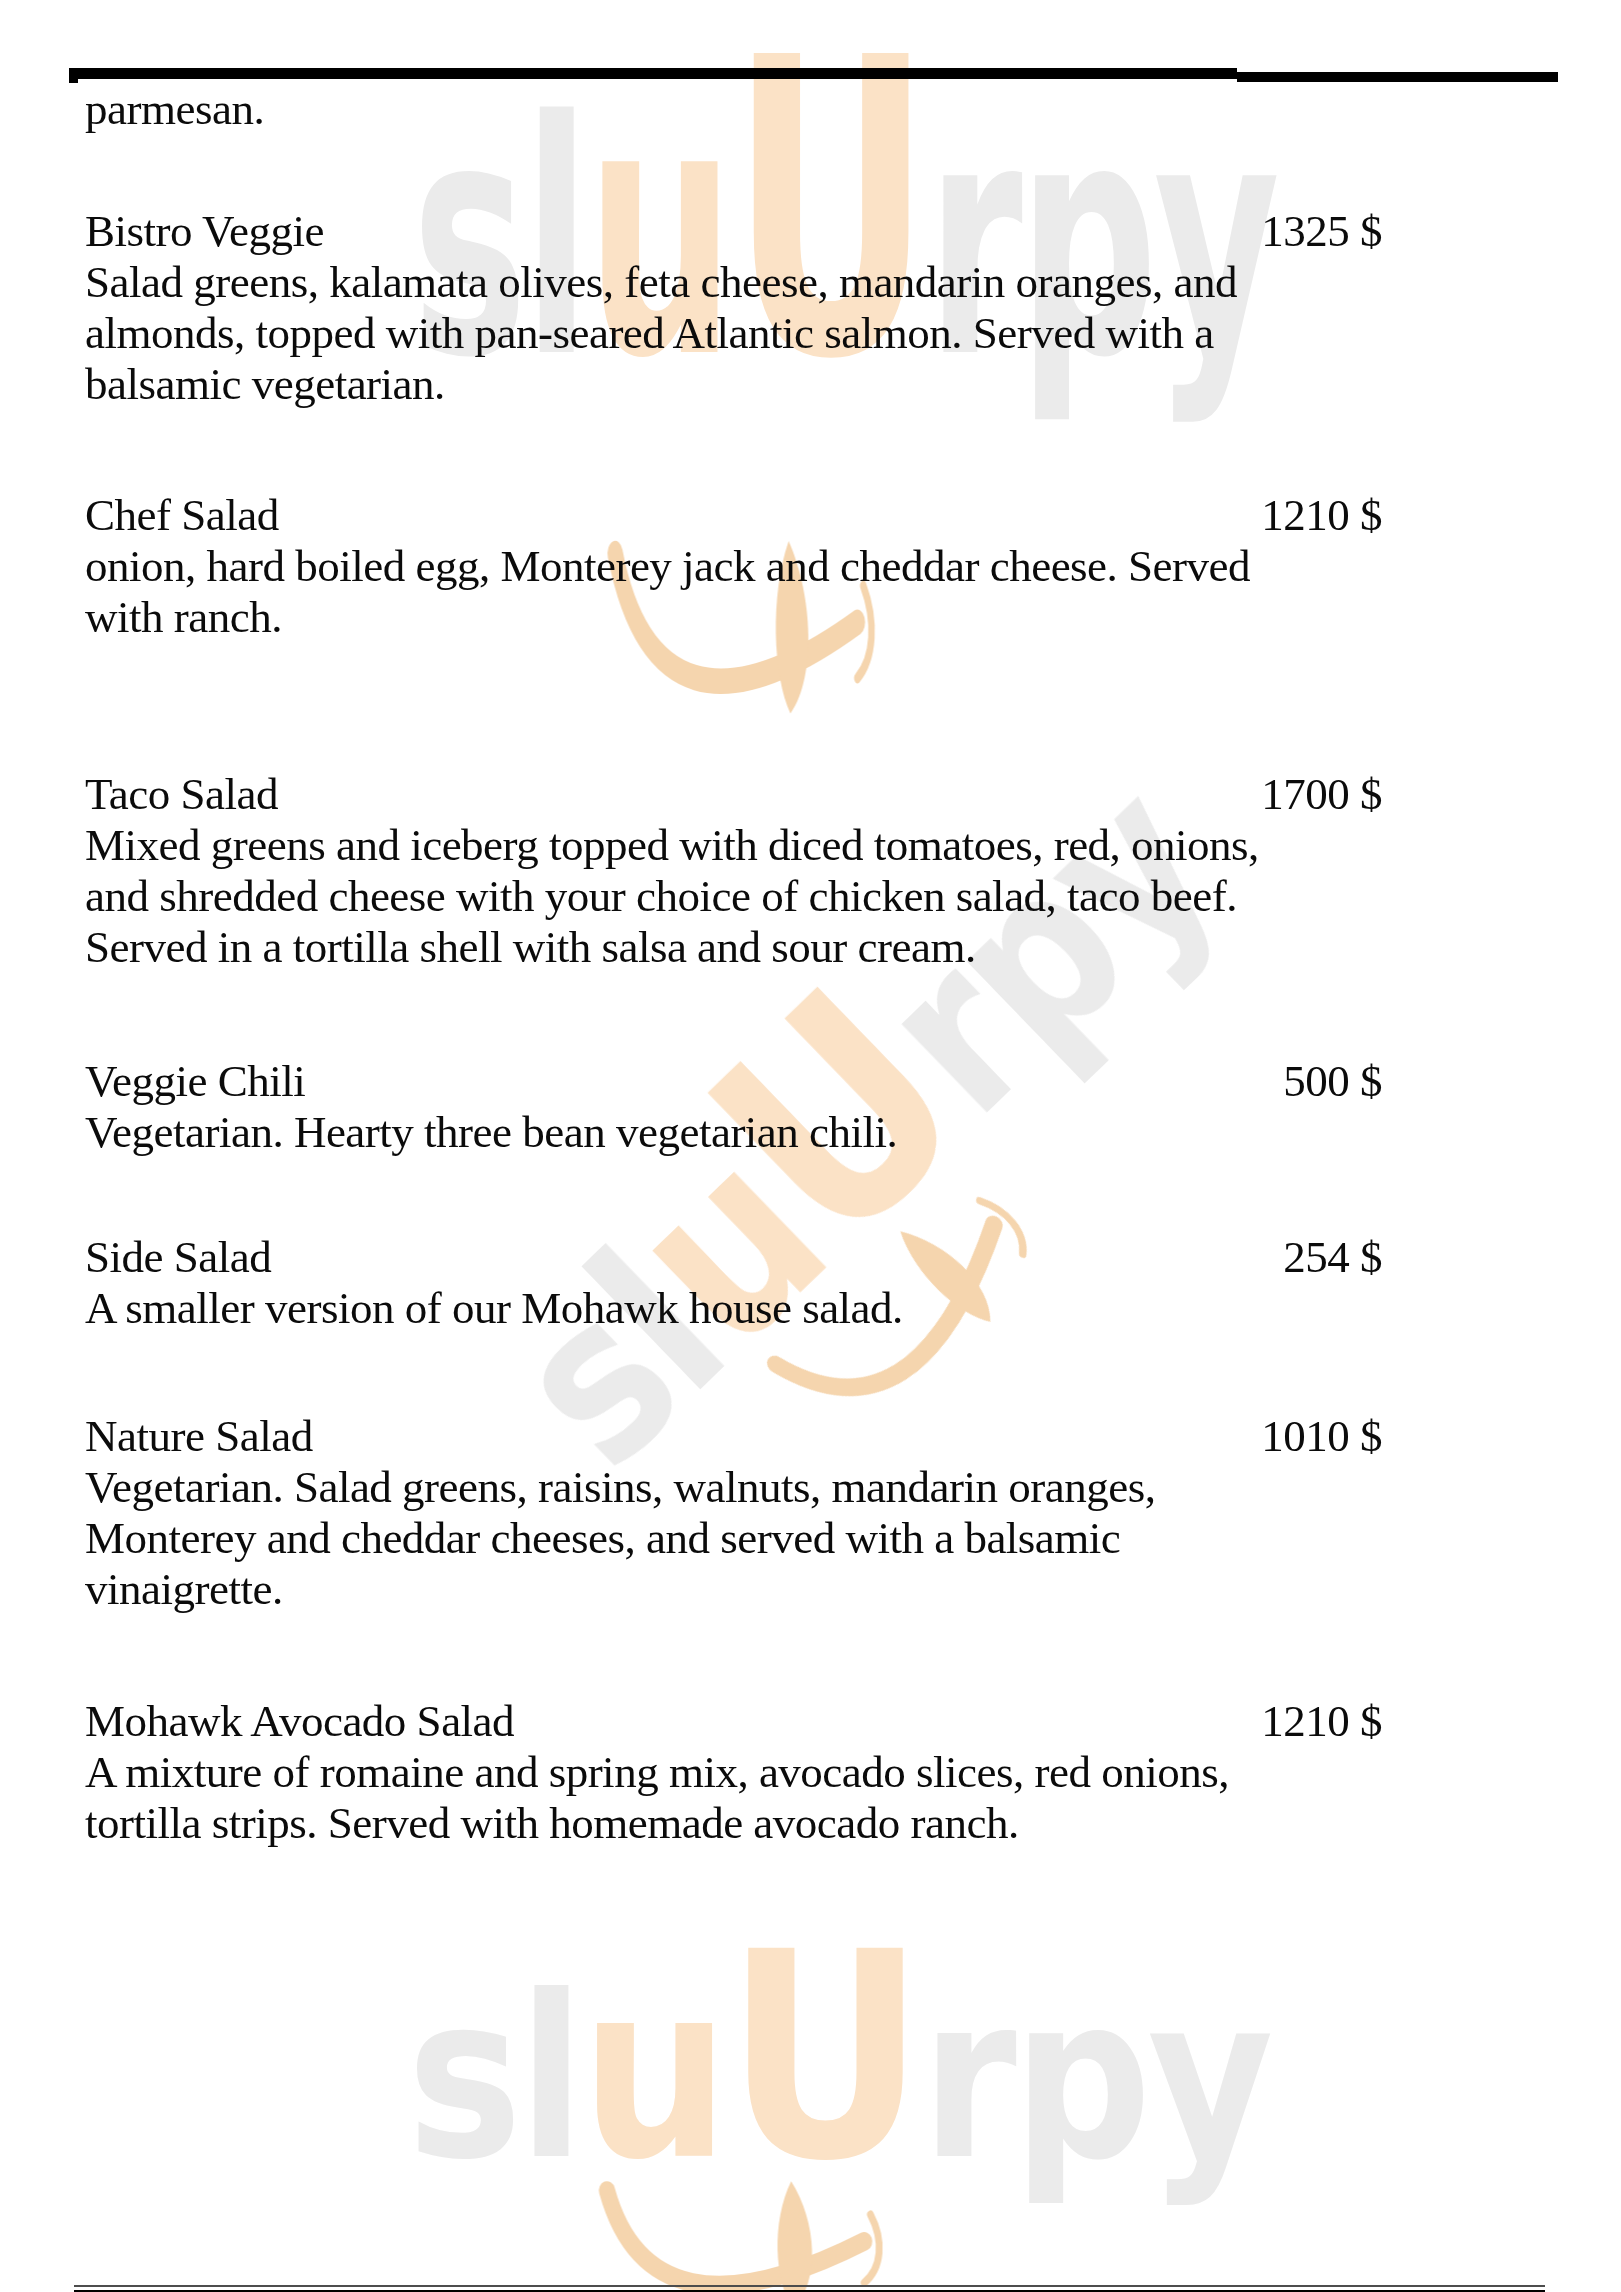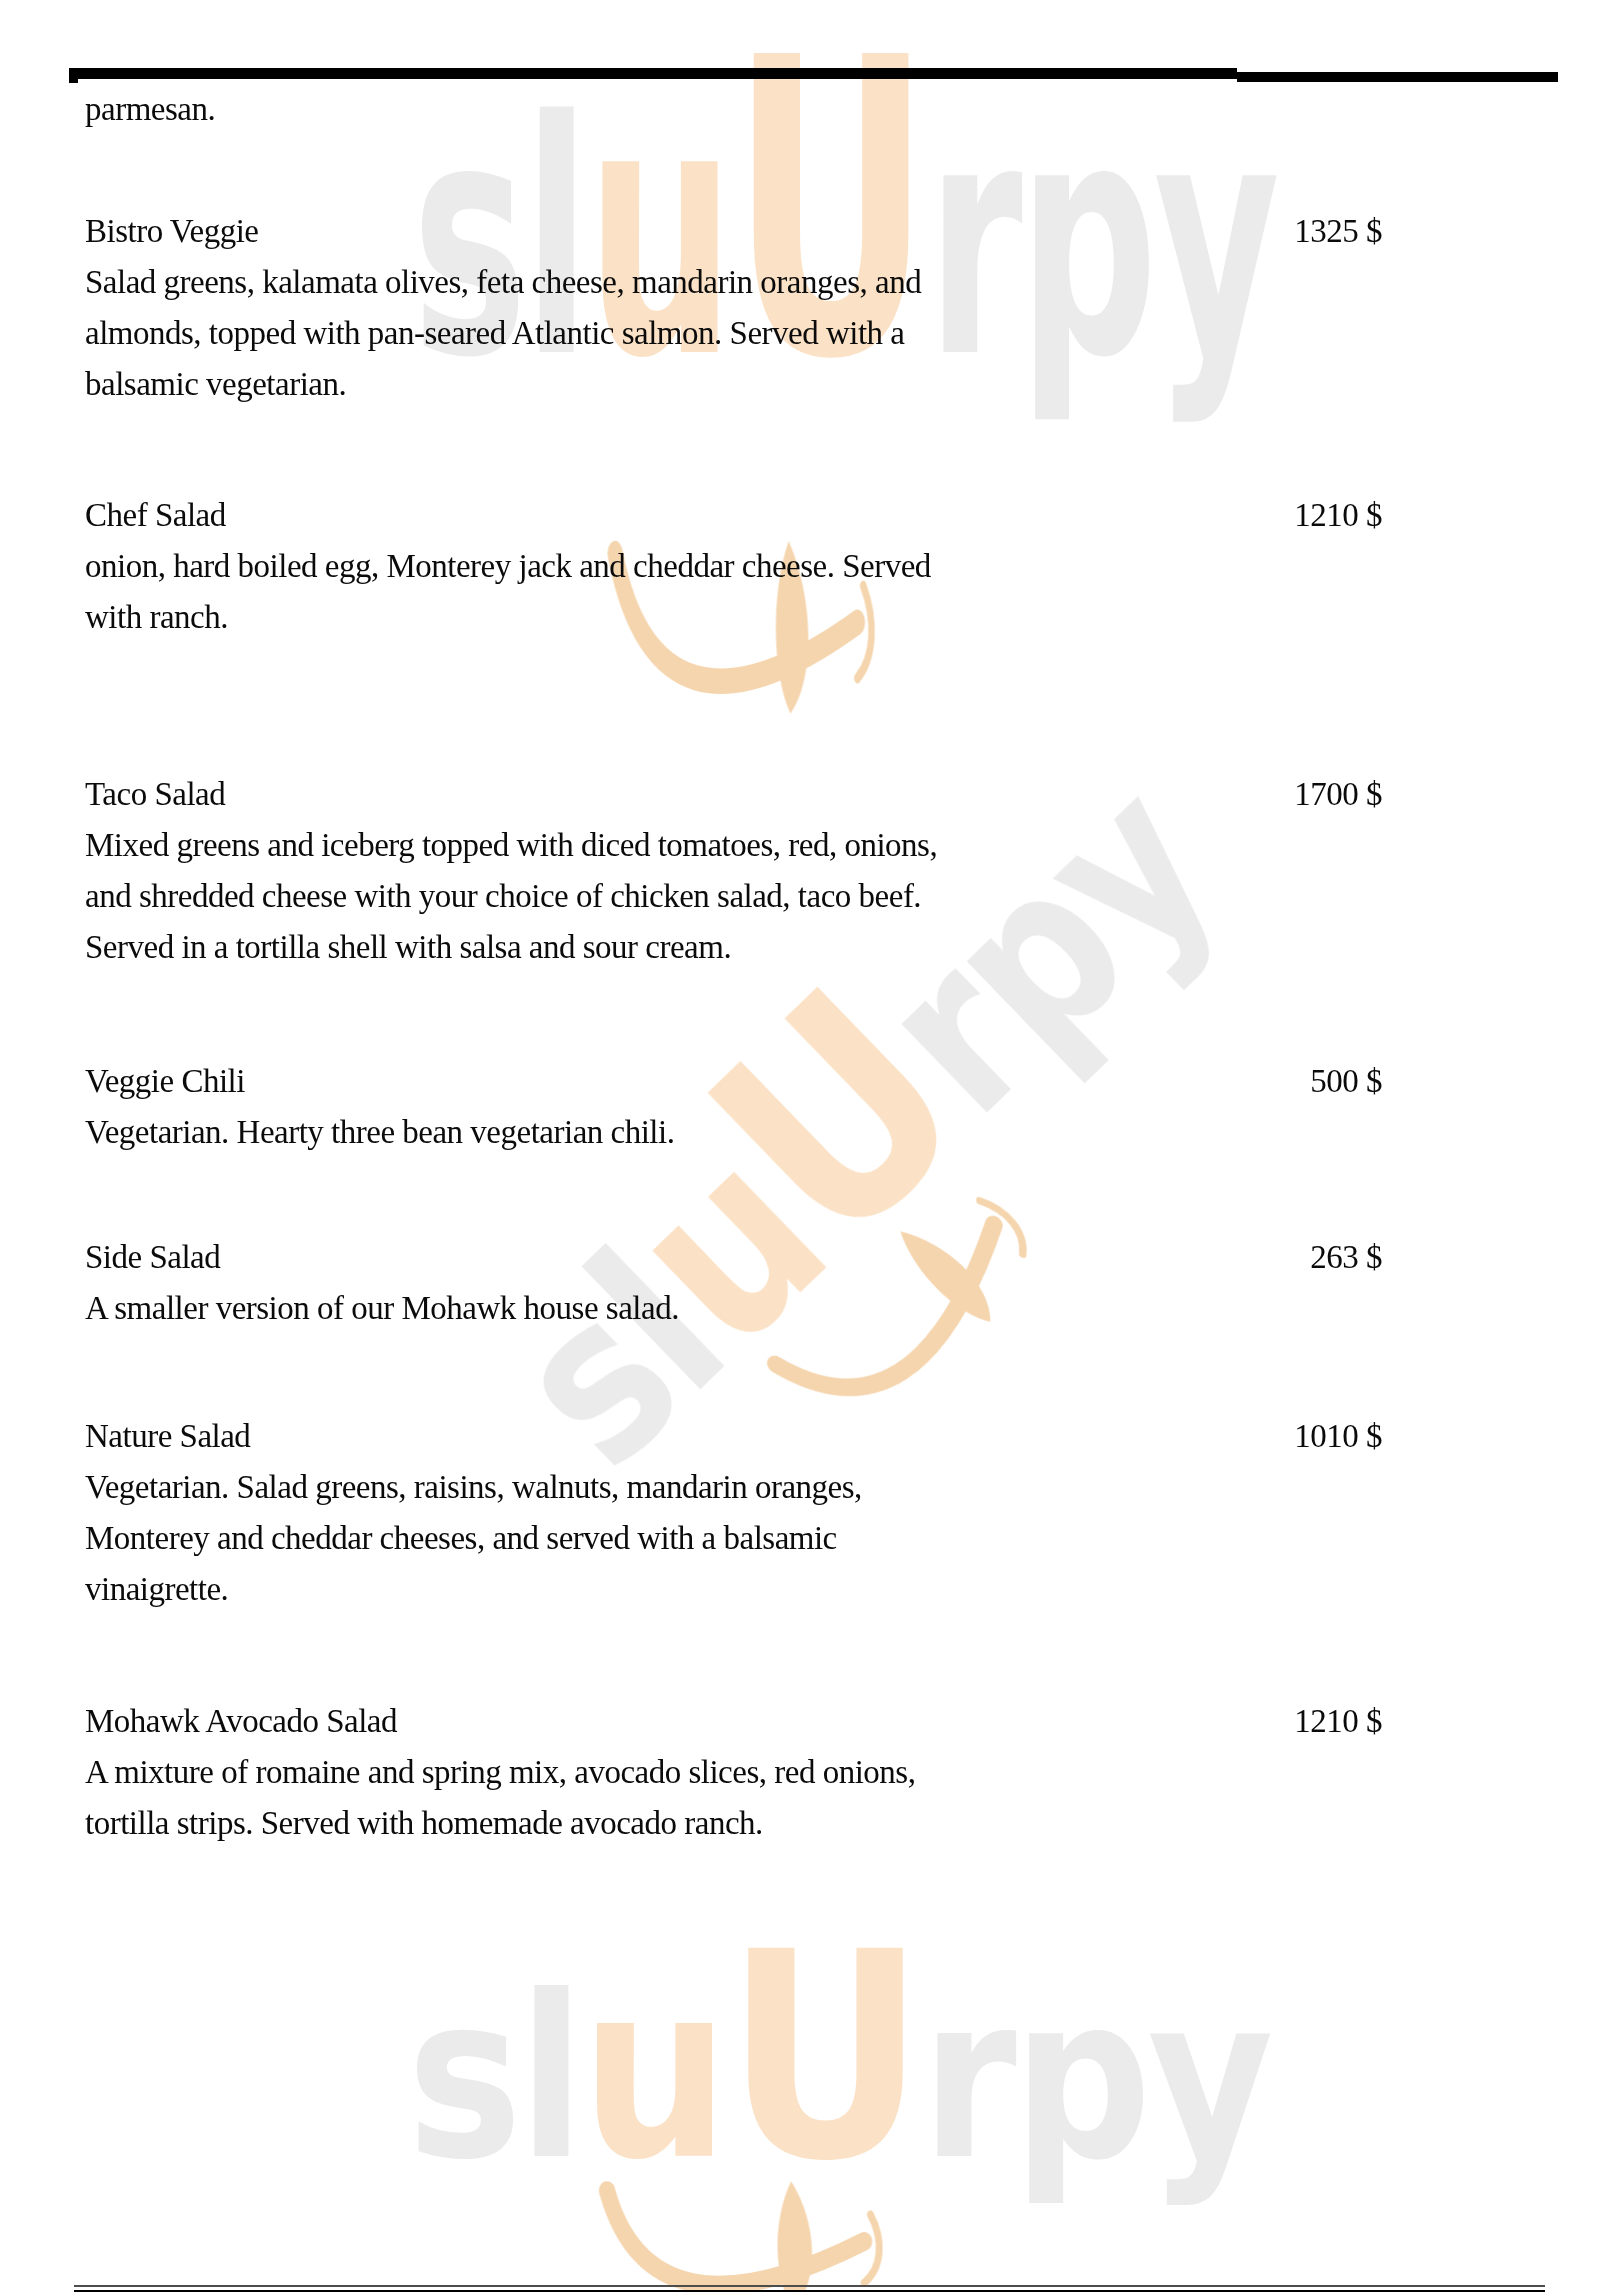--- a/index.html
+++ b/index.html
@@ -45,21 +45,21 @@
   .rule-top-cap{left:69px;top:68px;width:8.8px;height:14.7px;}
   .rule-top-right{left:1237px;top:72px;width:321px;height:9.8px;}
   .rule-bottom{
     left:74px;top:2285px;width:1471px;height:2.9px;background:transparent;
     border-top:2px solid #4d4d4d;border-bottom:2.9px solid var(--rule);
   }
 
   
   .item{
     position:absolute;left:85px;width:1297px;z-index:1;
-    font-size:33px;line-height:51px;letter-spacing:-0.5px;
+    font-size:45px;line-height:51px;letter-spacing:-0.5px;
     color:var(--text);
   }
   .head{position:relative;white-space:nowrap;}
   .iprice{position:absolute;right:0;top:0;}
   .dline{white-space:nowrap;}
   .i0{top:84px;}
   .i1{top:206px;}
   .i2{top:490px;}
   .i3{top:769px;}
   .i4{top:1056px;}
@@ -155,21 +155,21 @@
     <div class="head">
       <span class="iname">Veggie Chili</span>
       <span class="iprice">500 $</span>
     </div>
     <div class="dline">Vegetarian. Hearty three bean vegetarian chili.</div>
   </div>
 
   <div class="item i5">
     <div class="head">
       <span class="iname">Side Salad</span>
-      <span class="iprice">263 $</span>
+      <span class="iprice">254 $</span>
     </div>
     <div class="dline">A smaller version of our Mohawk house salad.</div>
   </div>
 
   <div class="item i6">
     <div class="head">
       <span class="iname">Nature Salad</span>
       <span class="iprice">1010 $</span>
     </div>
     <div class="dline">Vegetarian. Salad greens, raisins, walnuts, mandarin oranges,</div>

